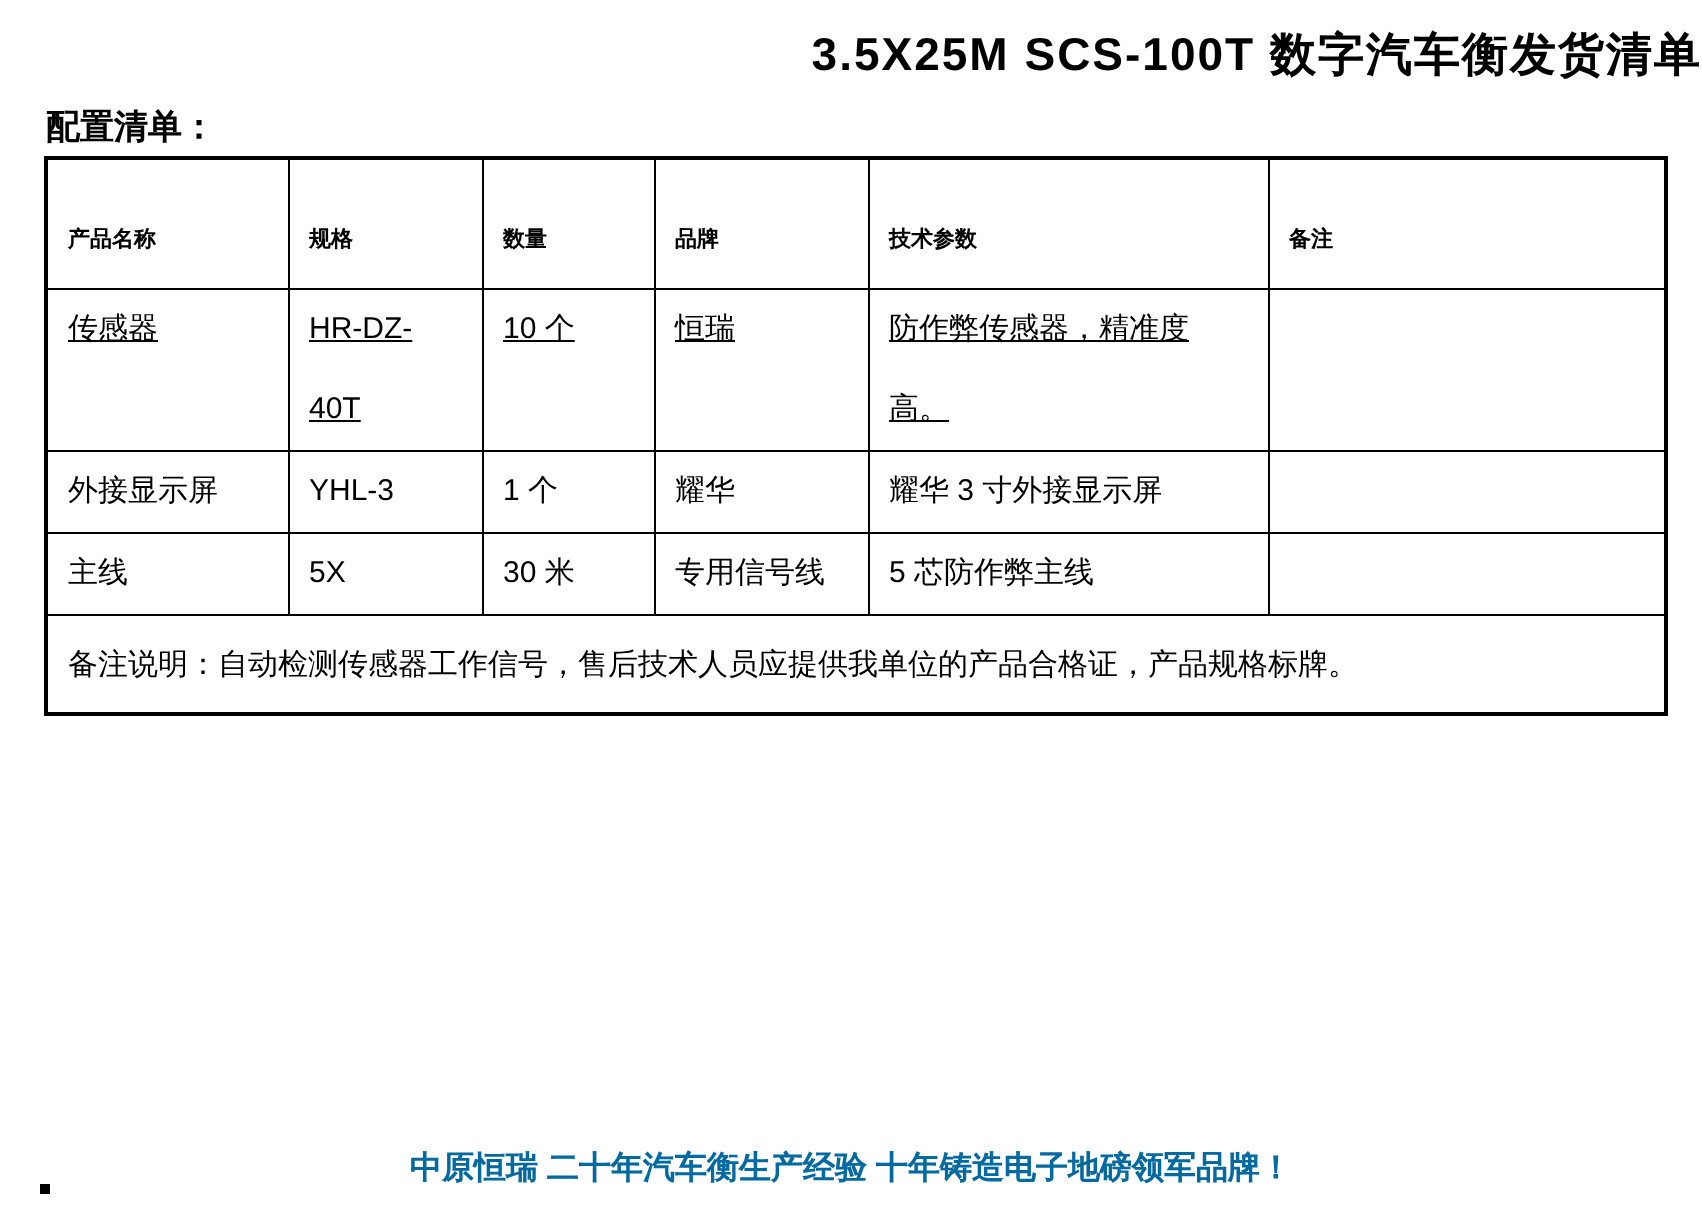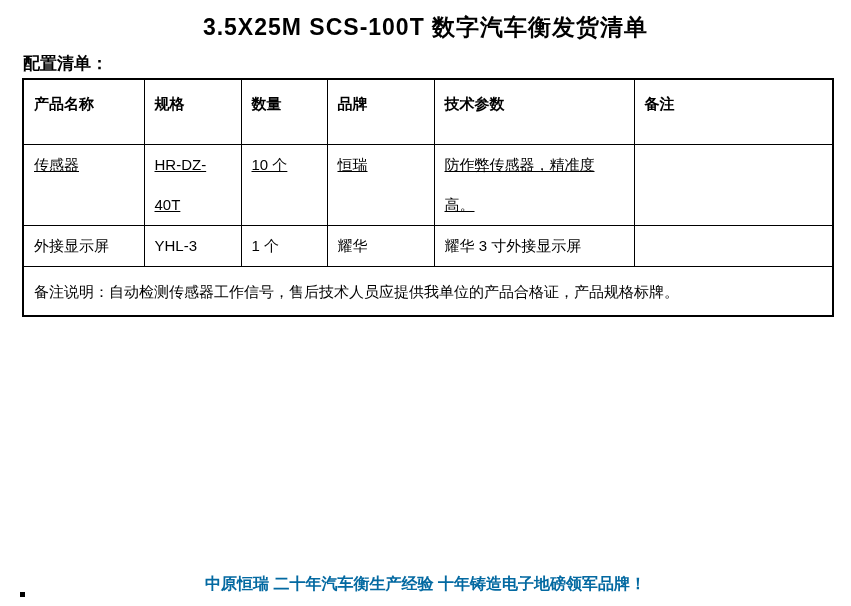--- a/index.html
+++ b/index.html
@@ -13,21 +13,21 @@
     width: 851px;
     height: 606px;
     background: #ffffff;
     overflow: hidden;
   }
   .doc-title {
     position: absolute;
     top: 12px;
     left: 0;
     width: 100%;
-    text-align: center;
+    text-align: right;
     font-size: 23px;
     font-weight: bold;
     letter-spacing: 1px;
     color: #000000;
   }
   .section-label {
     position: absolute;
     top: 52px;
     left: 23px;
     font-size: 17px;
@@ -54,22 +54,22 @@
     border: 1px solid #000000;
     vertical-align: top;
     text-align: left;
     padding: 0 10px;
     line-height: 40px;
     font-weight: normal;
     overflow: hidden;
   }
   .config-table th {
     font-weight: bold;
-    padding-top: 4px;
-    font-size: 15px;
+    padding-top: 20px;
+    font-size: 11px;
   }
   tr.r-header { height: 65px; }
   tr.r-tall   { height: 119px; }
   tr.r-mid    { height: 79px; text-decoration: underline; }
   tr.r-short  { height: 40px; }
   tr.r-note   { height: 50px; }
   td.note-cell { padding-top: 5px; }
   .footer-slogan {
     position: absolute;
     top: 574px;
@@ -130,20 +130,28 @@
 
       <tr class="r-short">
         <td>外接显示屏</td>
         <td>YHL-3</td>
         <td>1 个</td>
         <td>耀华</td>
         <td>耀华 3 寸外接显示屏</td>
         <td></td>
       </tr>
 
+      <tr class="r-short">
+        <td>主线</td>
+        <td>5X</td>
+        <td>30 米</td>
+        <td>专用信号线</td>
+        <td>5 芯防作弊主线</td>
+        <td></td>
+      </tr>
 
       <tr class="r-note">
         <td class="note-cell" colspan="6">备注说明：自动检测传感器工作信号，售后技术人员应提供我单位的产品合格证，产品规格标牌。</td>
       </tr>
     </tbody>
   </table>
 
   <div class="footer-slogan">中原恒瑞 二十年汽车衡生产经验 十年铸造电子地磅领军品牌！</div>
 
   <div class="dot-mark"></div>

